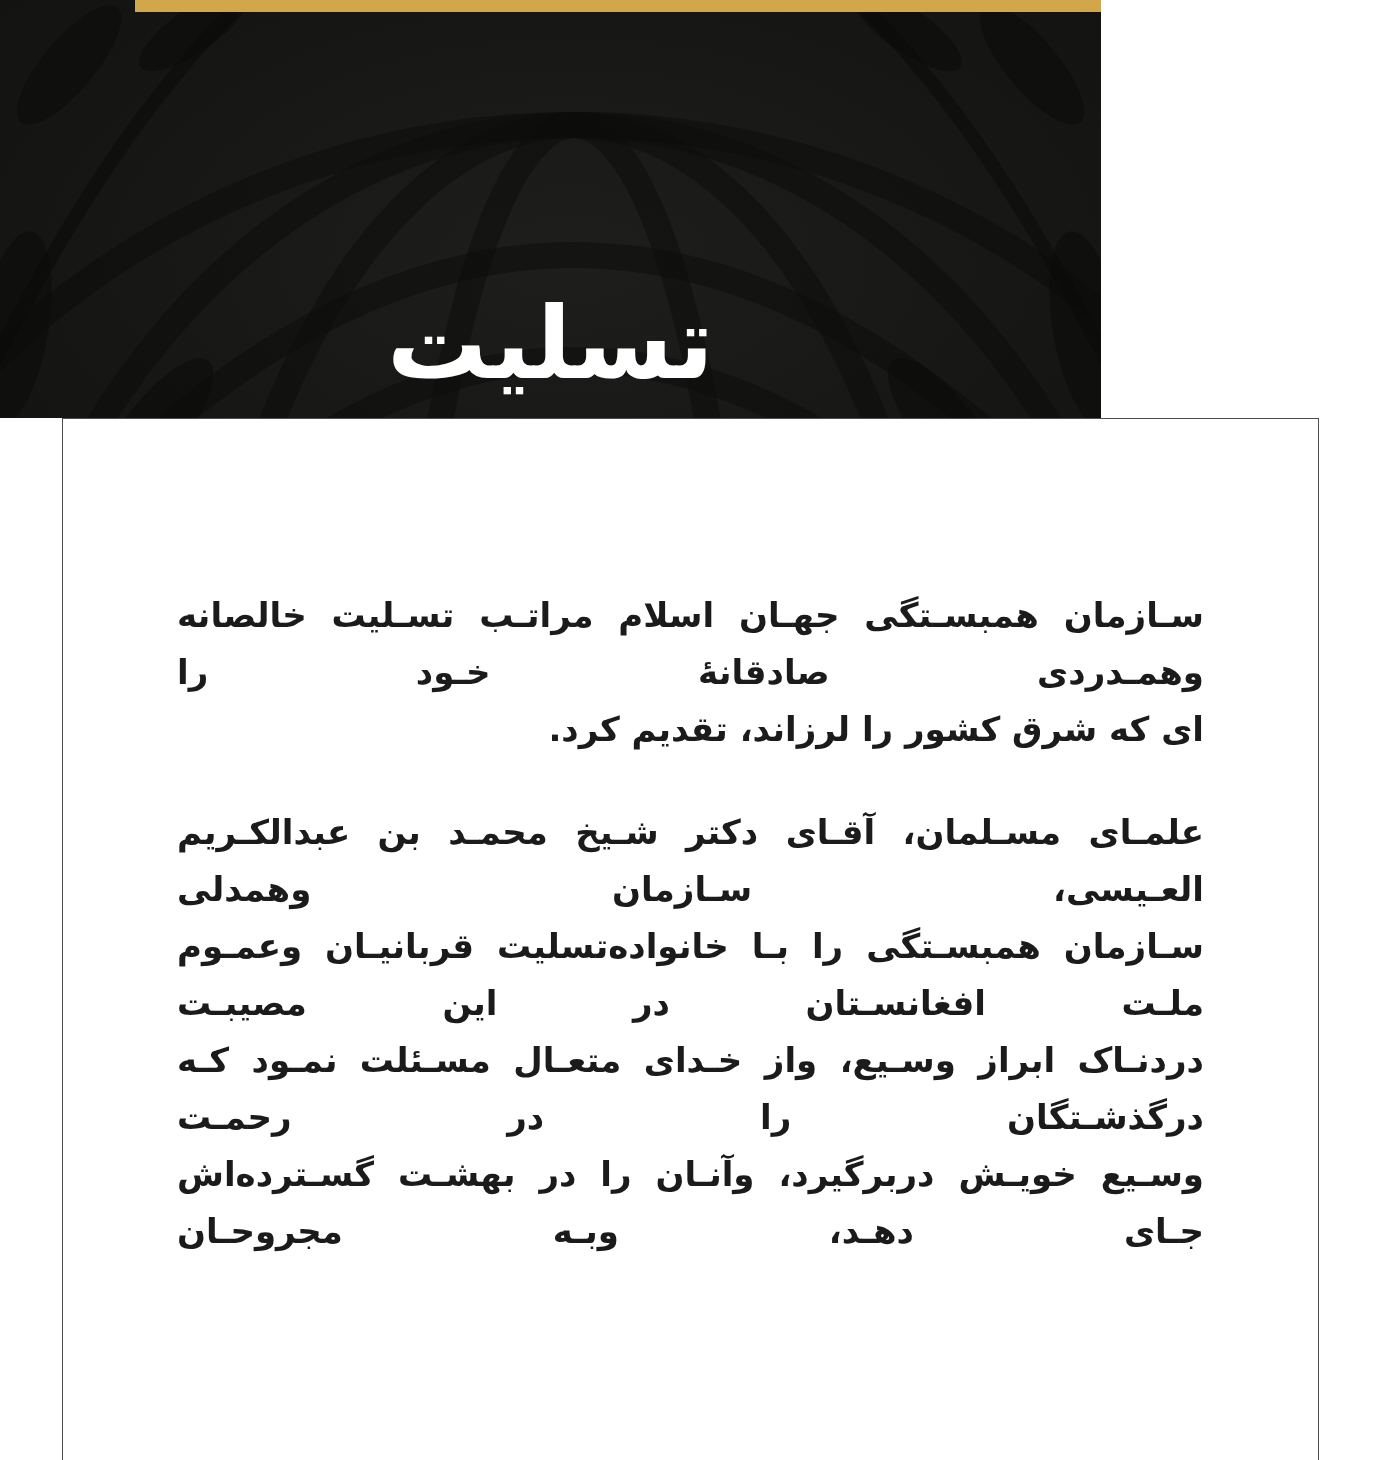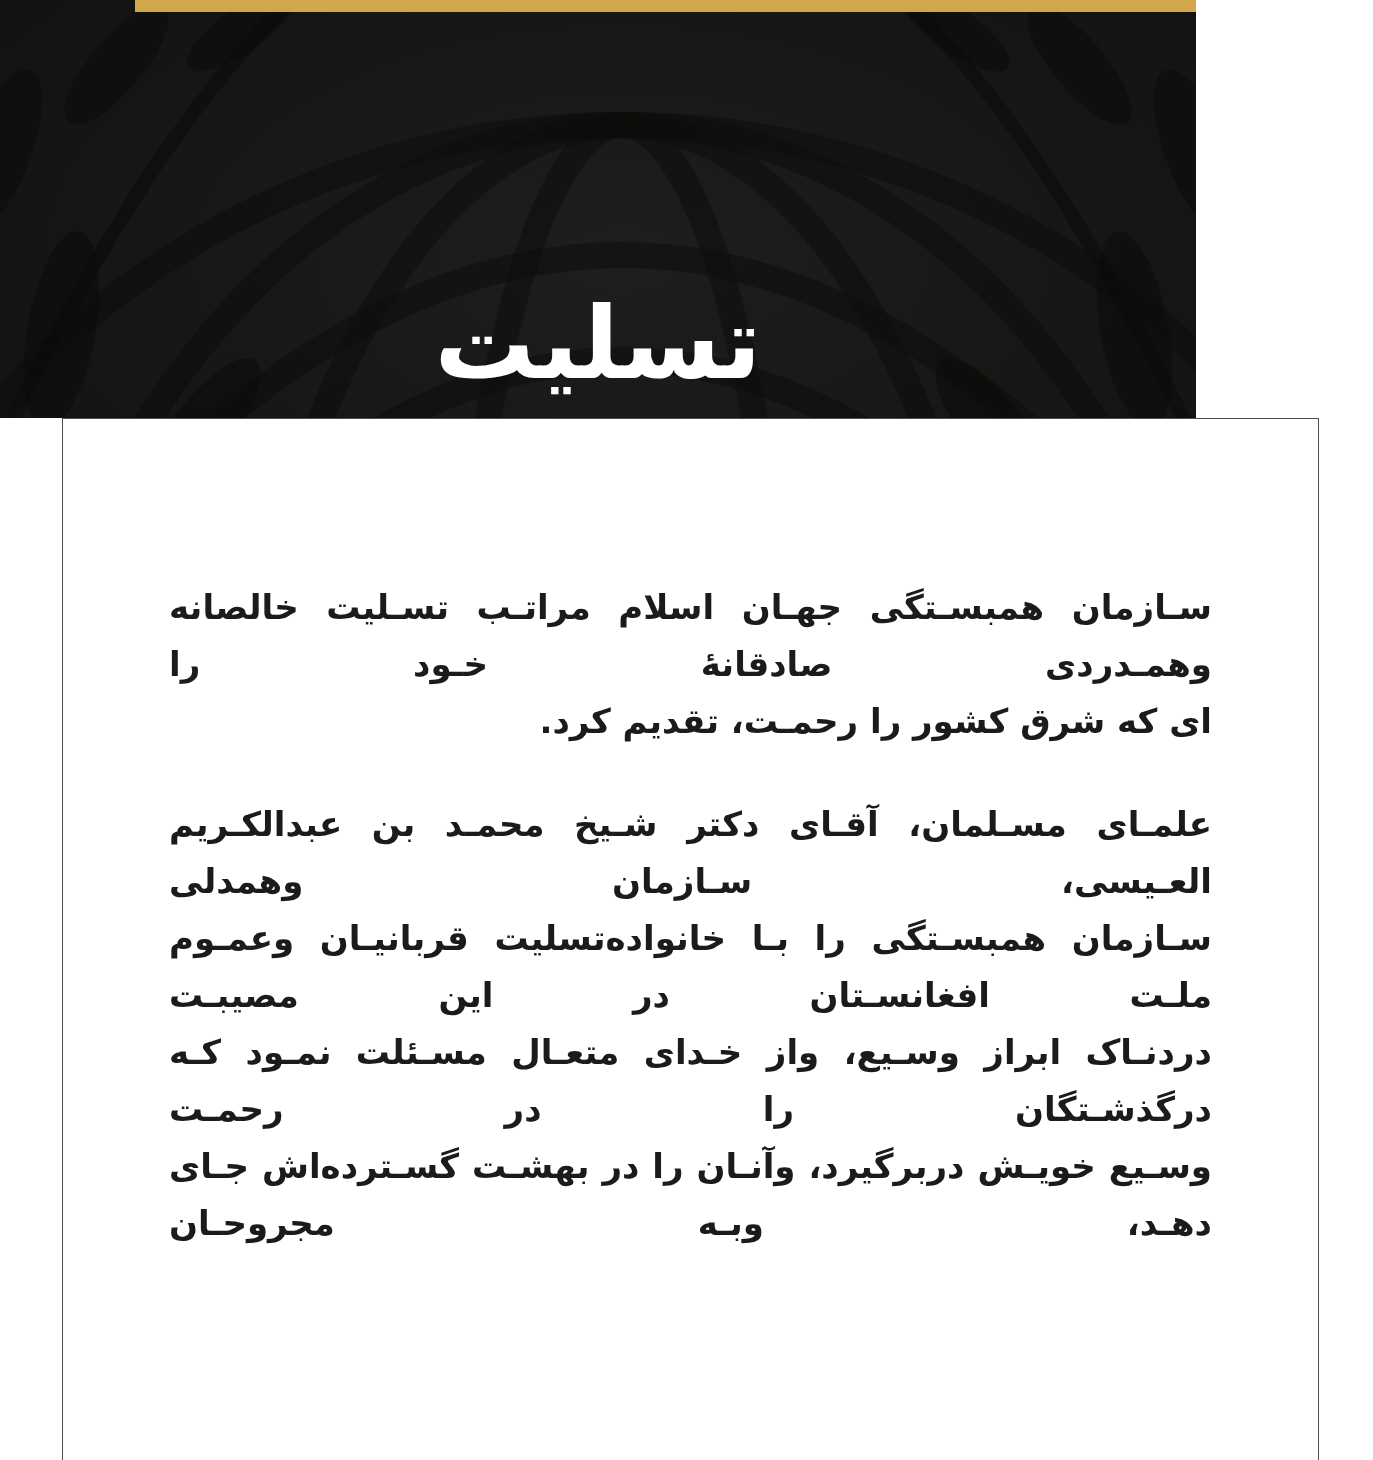--- a/index.html
+++ b/index.html
@@ -4,21 +4,21 @@
 <style>
   html,body { margin:0; padding:0; background:#ffffff; }
   .page {
     position:relative; width:1373px; height:1460px;
     background:#ffffff; overflow:hidden;
     font-family:"DejaVu Sans", sans-serif;
   }
 
   
   .banner {
-    position:absolute; left:0; top:0; width:1196px; height:418px;
+    position:absolute; left:0; top:0; width:1101px; height:418px;
     background: radial-gradient(ellipse 950px 520px at 52% 62%,
                 #1e1e1c 0%, #171715 45%, #101010 100%);
     overflow:hidden;
   }
   .watermark { position:absolute; left:0; top:0; width:100%; height:100%; display:block; }
   .gold-bar {
     position:absolute; left:135px; top:0; width:1083px; height:12px;
     background: var(--accent-gold, #D2A74B);
   }
   .banner-title {
@@ -34,21 +34,21 @@
     width:1257px; height:1042px; box-sizing:border-box;
     background:#ffffff;
     border:1px solid #4e4e4e; border-bottom:none;
   }
   .statement {
     direction:rtl; unicode-bidi:embed;
     padding:160px 106px 0 106px;
     color: var(--text-color, #1B1B1B);
     font-size:34px; line-height:57px; font-weight:bold;
   }
-  .para { margin:0; }
+  .para { margin:8px; }
   .para + .para { margin-top:46px; }
   .line { white-space:normal; }
   .line.j   { text-align:justify; text-align-last:justify; }
   .line.end { text-align:right; text-align-last:right; }
 </style>
 </head>
 <body>
 
 <div class="page">
 
@@ -91,21 +91,21 @@
     <div class="gold-bar"></div>
 
     <h1 class="banner-title">تسلیت</h1>
   </header>
 
   <main class="card">
     <div class="statement">
 
       <div class="para">
         <div class="line j">سـازمان همبسـتگی جهـان اسلام مراتـب تسـلیت خالصانه وهمـدردی صادقانۀ خـود را</div>
-        <div class="line end">ای که شرق کشور را رحمـت، تقدیم کرد.</div>
+        <div class="line end">ای که شرق کشور را لرزاند، تقدیم کرد.</div>
       </div>
 
       <div class="para">
         <div class="line j">علمـای مسـلمان، آقـای دکتر شـیخ محمـد بن عبدالکـریم العـیسی، سـازمان وهمدلی</div>
         <div class="line j">سـازمان همبسـتگی را بـا خانواده‌تسلیت قربانیـان وعمـوم ملـت افغانسـتان در این مصیبـت</div>
         <div class="line j">دردنـاک ابراز وسـیع، واز خـدای متعـال مسـئلت نمـود کـه درگذشـتگان را در رحمـت</div>
         <div class="line j">وسـیع خویـش دربرگیرد، وآنـان را در بهشـت گسـترده‌اش جـای دهـد، وبـه مجروحـان</div>
 
       </div>
 

